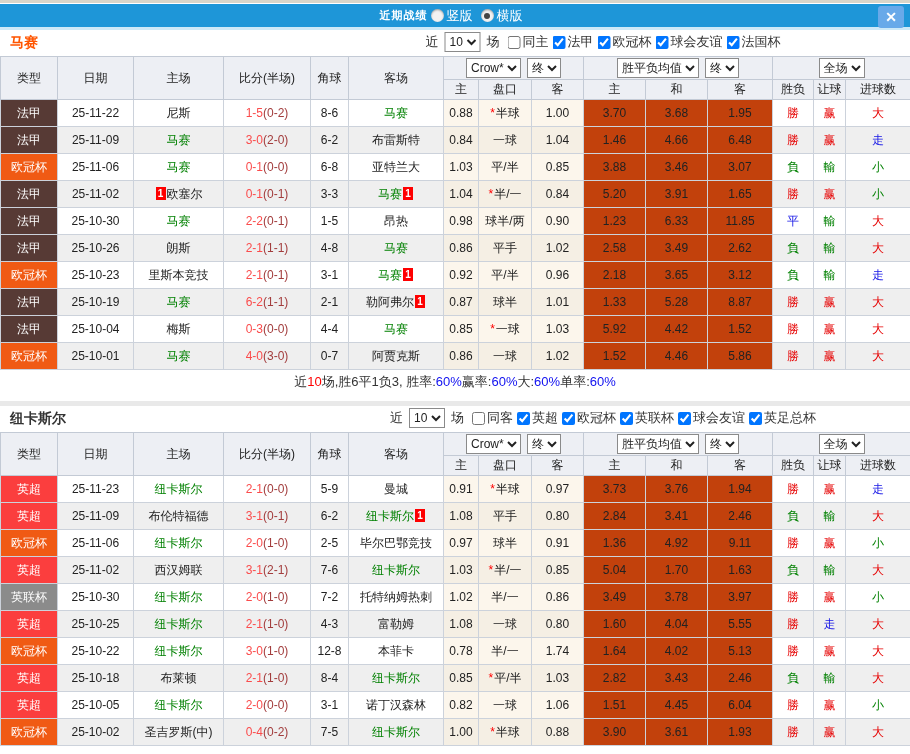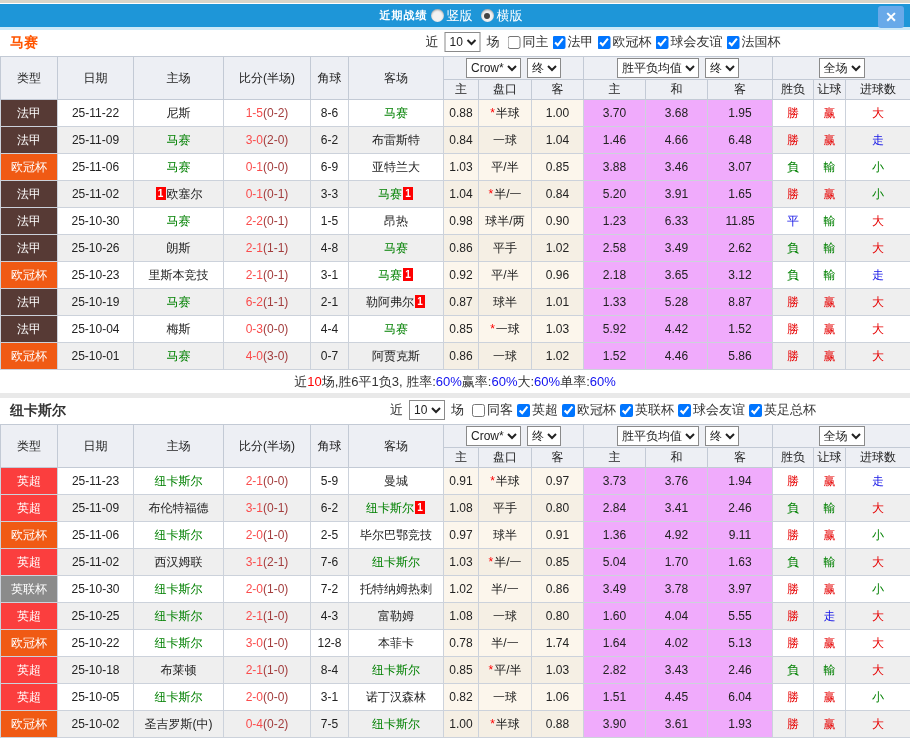--- a/index.html
+++ b/index.html
@@ -21,21 +21,21 @@
     width:13px; height:13px; border-radius:50%; background:#f2f2f2; margin-right:3px;
     box-shadow:inset 0 1px 2px rgba(0,0,0,.35);
     display:inline-flex; align-items:center; justify-content:center;
   }
   .radio-dot.sel::after { content:""; width:6px; height:6px; border-radius:50%; background:#444; }
   .close-btn {
     position:absolute; right:6px; top:2px; width:26px; height:22px; background:#68a9e9;
     border-radius:3px; color:#fff; font-size:14px; font-weight:bold;
     display:flex; align-items:center; justify-content:center; cursor:pointer;
   }
-  .section + .section { border-top:5px solid #e9e9e9; }
+  .section + .section { border-top:5px solid #e9e9e9;margin-top:8px; }
   .section-head { position:relative; height:26px; background:#fff; }
   .team-name { position:absolute; left:10px; top:4px; font-weight:bold; font-size:14px; }
   .filters {
     position:absolute; left:603px; top:2px; transform:translateX(-50%);
     display:flex; align-items:center; white-space:nowrap; font-size:13px; color:#333;
   }
   .filters .pre { margin-right:4px; }
   .filters .post { margin:0 4px; }
   .filters select { margin:0 2px; }
   .filters label { display:inline-flex; align-items:center; cursor:pointer; }
@@ -50,21 +50,21 @@
     white-space:nowrap; overflow:hidden; padding:0; color:#222;
   }
   thead th { background:#edeff4; font-weight:normal; border-color:#c3cad5; }
   thead tr.h1 th { height:23px; }
   thead tr.h2 th { height:20px; }
   thead th.grp select { margin:0 3px; }
   tbody td { height:27px; background:#fff; }
   tbody tr.alt td { background:#efefef; }
   tbody td.c-odds  { background:#fcf6ec; }
   tbody tr.alt td.c-odds { background:#f5efe4; }
-  tbody td.c-mean, tbody tr.alt td.c-mean { background:#f0abfc; }
+  tbody td.c-mean, tbody tr.alt td.c-mean { background:#c2410c; }
   td.c-type { color:#fff; }
   .ft { color:#fb4b4b; }
   .ht { color:#a23c3c; }
   .focus { color:#008000; }
   .badge {
     display:inline-block; background:#fe0000; color:#fff; font-size:10px; font-weight:bold;
     line-height:13px; min-width:10px; padding:0 1px; margin:0 1px; vertical-align:1px;
   }
   .star { color:#f00; margin-right:1px; }
   .res-r { color:#e60000; }
@@ -203,21 +203,21 @@
             <td class="c-mean">6.48</td>
             <td class="res-r">勝</td>
             <td class="res-r">赢</td>
             <td class="res-b">走</td>
           </tr>
           <tr>
             <td class="c-type" style="background:#f05a14">欧冠杯</td>
             <td>25-11-06</td>
             <td class="c-team focus"><span>马赛</span></td>
             <td><span class="ft">0-1</span><span class="ht">(0-0)</span></td>
-            <td>6-9</td>
+            <td>6-8</td>
             <td class="c-team"><span>亚特兰大</span></td>
             <td class="c-odds">1.03</td>
             <td class="c-odds"><span>平/半</span></td>
             <td class="c-odds">0.85</td>
             <td class="c-mean">3.88</td>
             <td class="c-mean">3.46</td>
             <td class="c-mean">3.07</td>
             <td class="res-g">負</td>
             <td class="res-g">輸</td>
             <td class="res-g">小</td>

